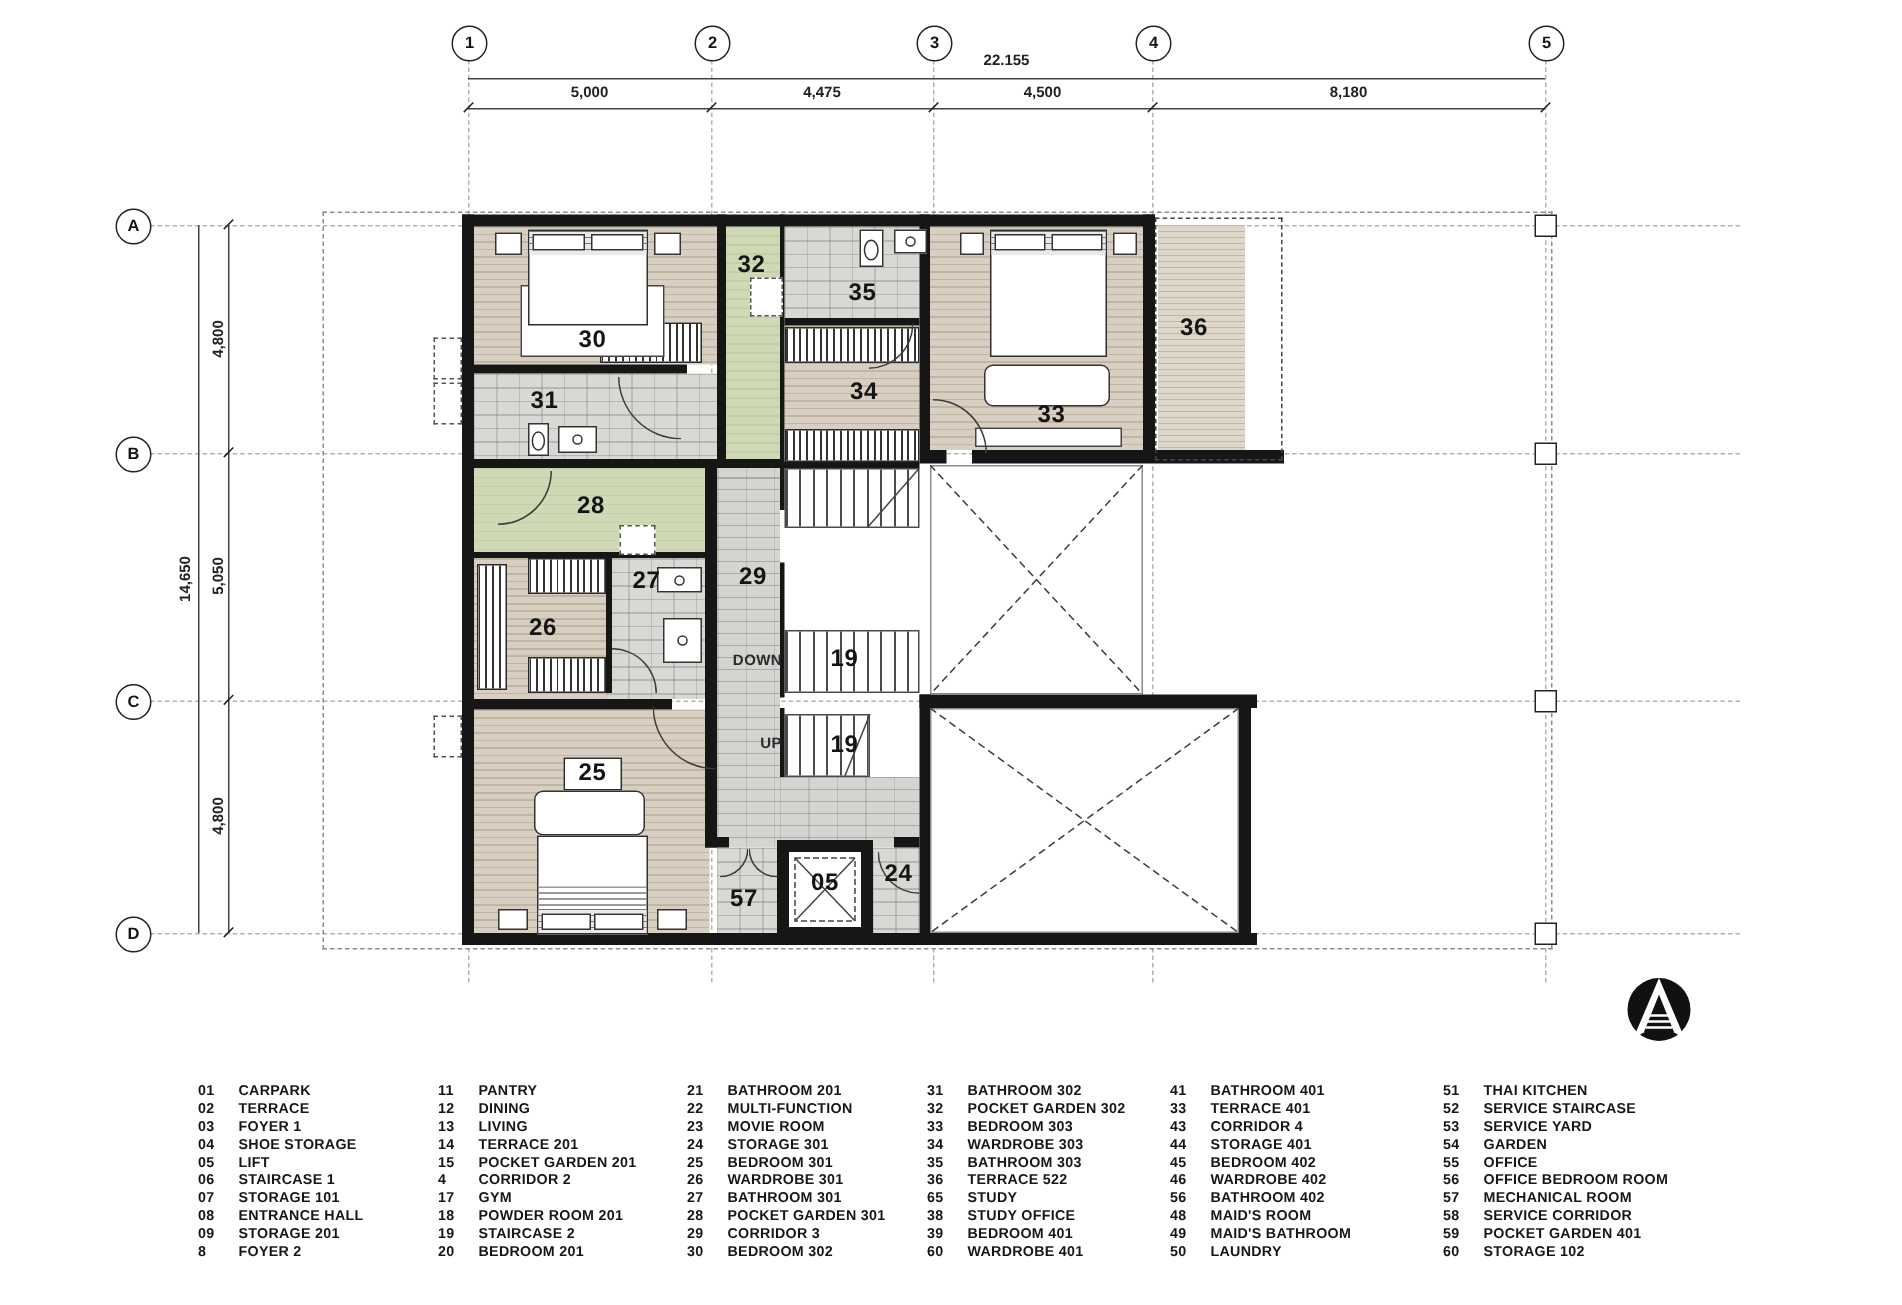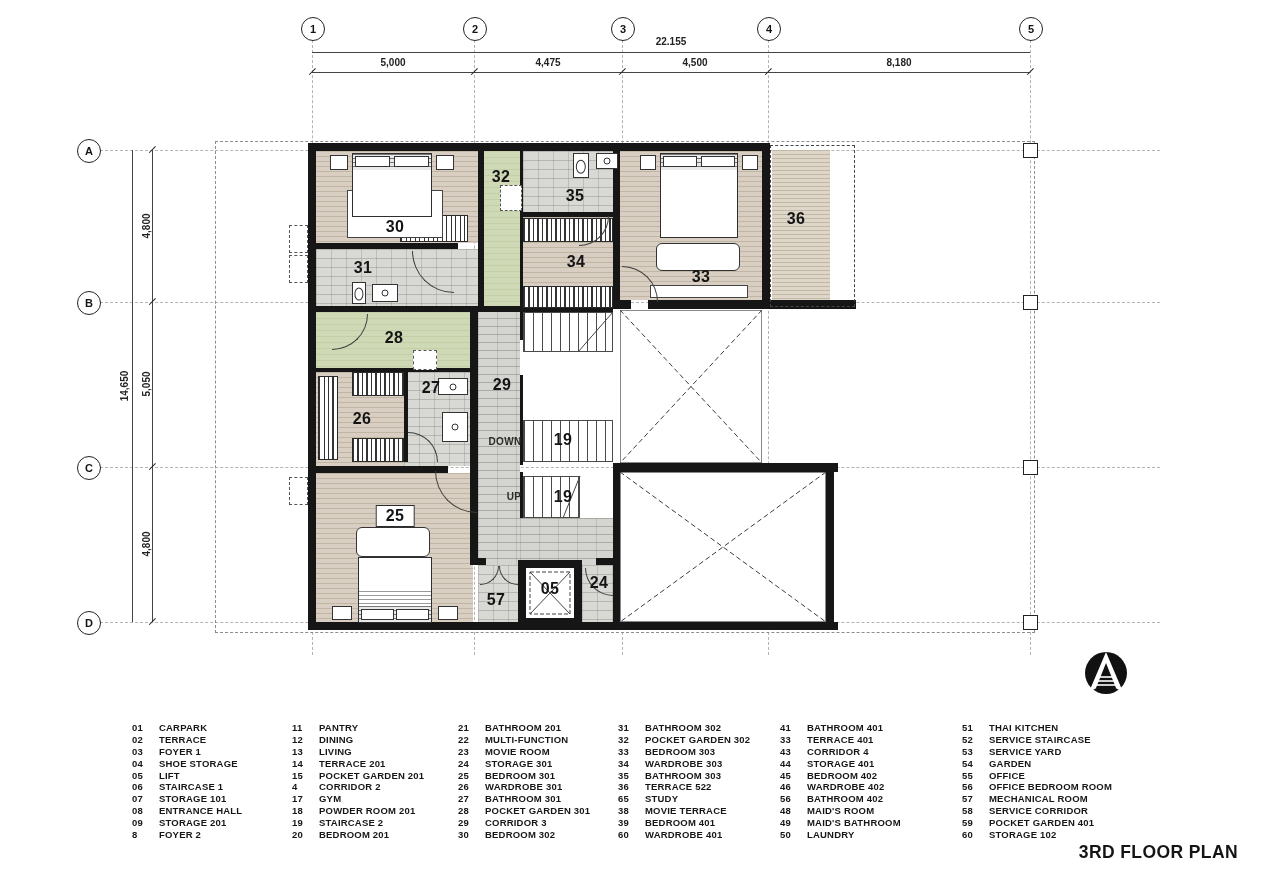--- a/index.html
+++ b/index.html
@@ -413,21 +413,21 @@
       <div class="leg-row">
         <span class="leg-num">36</span>
         <span class="leg-name">TERRACE 522</span>
       </div>
       <div class="leg-row">
         <span class="leg-num">65</span>
         <span class="leg-name">STUDY</span>
       </div>
       <div class="leg-row">
         <span class="leg-num">38</span>
-        <span class="leg-name">MOVIE TERRACE</span>
+        <span class="leg-name">STUDY OFFICE</span>
       </div>
       <div class="leg-row">
         <span class="leg-num">39</span>
         <span class="leg-name">BEDROOM 401</span>
       </div>
       <div class="leg-row">
         <span class="leg-num">60</span>
         <span class="leg-name">WARDROBE 401</span>
       </div>
     </div>
@@ -509,21 +509,20 @@
       <div class="leg-row">
         <span class="leg-num">59</span>
         <span class="leg-name">POCKET GARDEN 401</span>
       </div>
       <div class="leg-row">
         <span class="leg-num">60</span>
         <span class="leg-name">STORAGE 102</span>
       </div>
     </div>
 
-  <div class="title">3RD FLOOR PLAN</div>
 
 <span class="lbl" style="left: 395px; top: 227px;">30</span>
     <span class="lbl" style="left: 363px; top: 268px;">31</span>
     <span class="lbl" style="left: 501px; top: 177px;">32</span>
     <span class="lbl" style="left: 575px; top: 196px;">35</span>
     <span class="lbl" style="left: 576px; top: 262px;">34</span>
     <span class="lbl" style="left: 701px; top: 277px;">33</span>
     <span class="lbl" style="left: 796px; top: 219px;">36</span>
     <span class="lbl" style="left: 394px; top: 338px;">28</span>
     <span class="lbl" style="left: 431px; top: 388px;">27</span>

